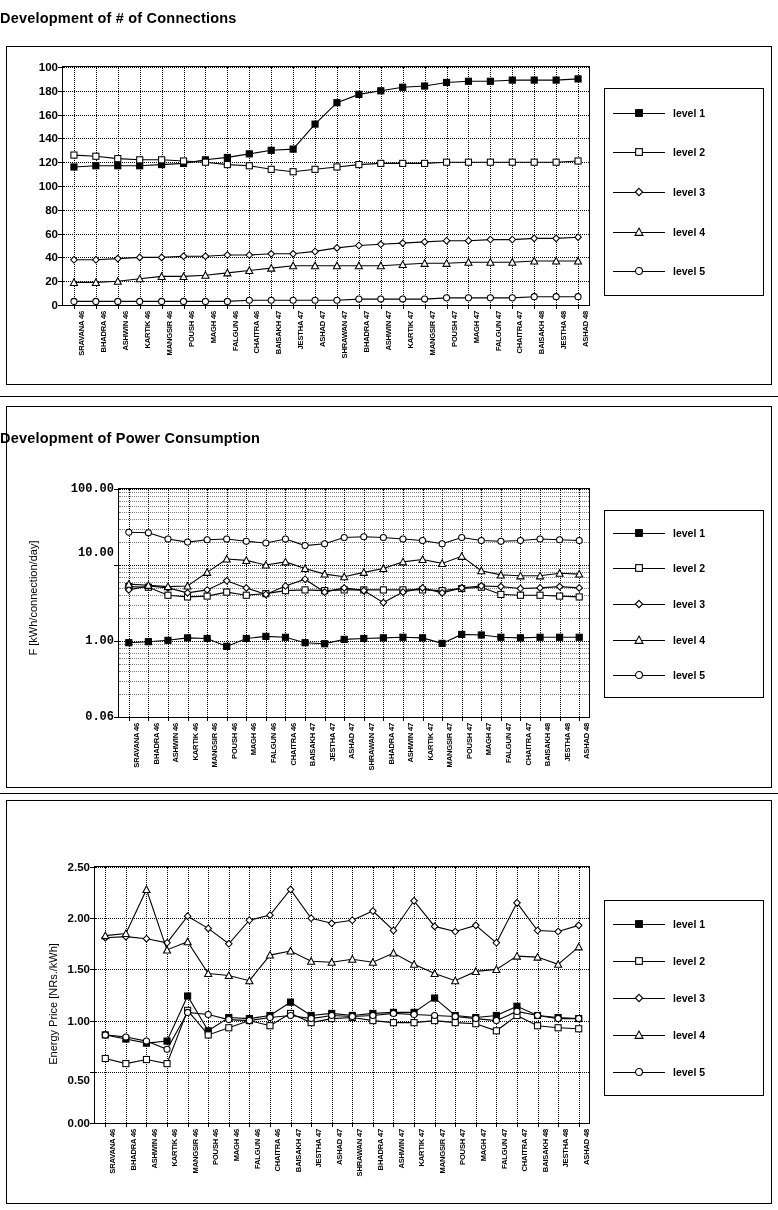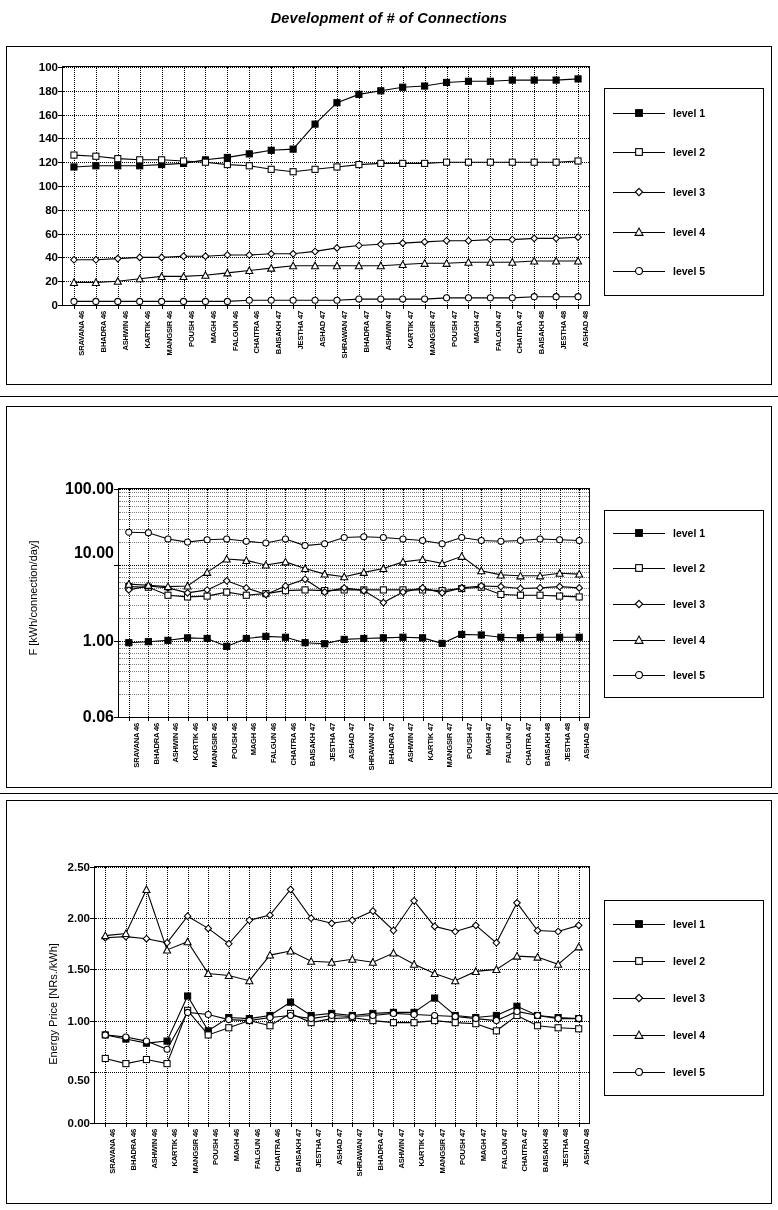--- a/index.html
+++ b/index.html
@@ -9,25 +9,24 @@
     font-family:"Liberation Sans", sans-serif;
     color:#000;
     overflow:hidden;
   }
   .page { position:relative; width:778px; height:1210px; }
 
   .panel { position:absolute; left:0; width:778px; box-sizing:border-box; }
   .panel-border { position:absolute; box-sizing:border-box; border:1.5px solid #000; }
 
   .chart-title {
-    text-align:center;
+    text-align:left;
     font-weight:bold;
     font-size:14.5px;
     letter-spacing:0.2px;
-    font-style:italic;
   }
   .chart-subtitle {
     text-align:center;
     font-size:12px;
   }
 
   .plot {
     position:absolute;
     box-sizing:border-box;
     border:1.5px solid #000;
@@ -49,21 +48,21 @@
   .ytick {
     position:absolute;
     right:100%;
     margin-right:5px;
     transform:translateY(-50%);
     font-size:11.5px;
     font-weight:bold;
     white-space:nowrap;
     text-align:right;
   }
-  .ytick.small { font-size:16px; font-weight:bold; }
+  .ytick.small { font-size:12px; font-weight:bold;font-family:Liberation Mono, monospace; }
   .ytick-mark {
     position:absolute;
     left:-5px; width:5px; height:0;
     border-top:1px solid #000;
   }
   .xlab {
     position:absolute;
     top:100%;
     transform-origin:left top;
     transform:rotate(-90deg) translate(-100%, 0);
@@ -425,20 +424,21 @@
             </div>
           </div>
           <span class="legend-label">level 5</span>
         </div>
       </div>
   </div>
 
   <div class="divider" style="top:396px;"></div>
 
   <div class="panel" style="top:402px; height:392px;">
+    <div class="chart-title" style="position:absolute; left:0; right:0; top:28px;">Development of Power Consumption</div>
     <div class="panel-border" style="left:6px; top:4px; width:766px; height:382px;"></div>
     <div class="plot" id="plot1" style="left:118px; top:86px; width:472px; height:230px;">
         <div class="grid-line minor" style="top: 205.122px;"></div>
         <div class="grid-line minor" style="top: 191.739px;"></div>
         <div class="grid-line minor" style="top: 182.243px;"></div>
         <div class="grid-line minor" style="top: 174.878px;"></div>
         <div class="grid-line minor" style="top: 168.861px;"></div>
         <div class="grid-line minor" style="top: 163.773px;"></div>
         <div class="grid-line minor" style="top: 159.365px;"></div>
         <div class="grid-line minor" style="top: 155.478px;"></div>

